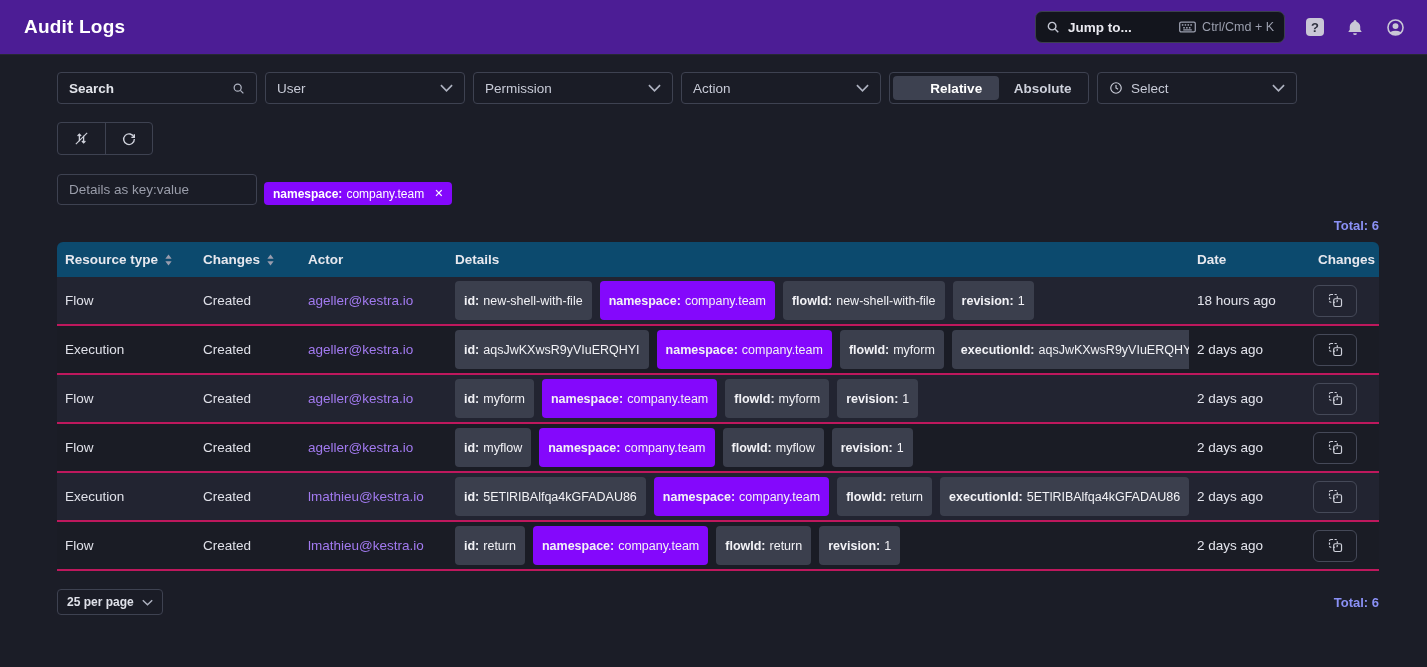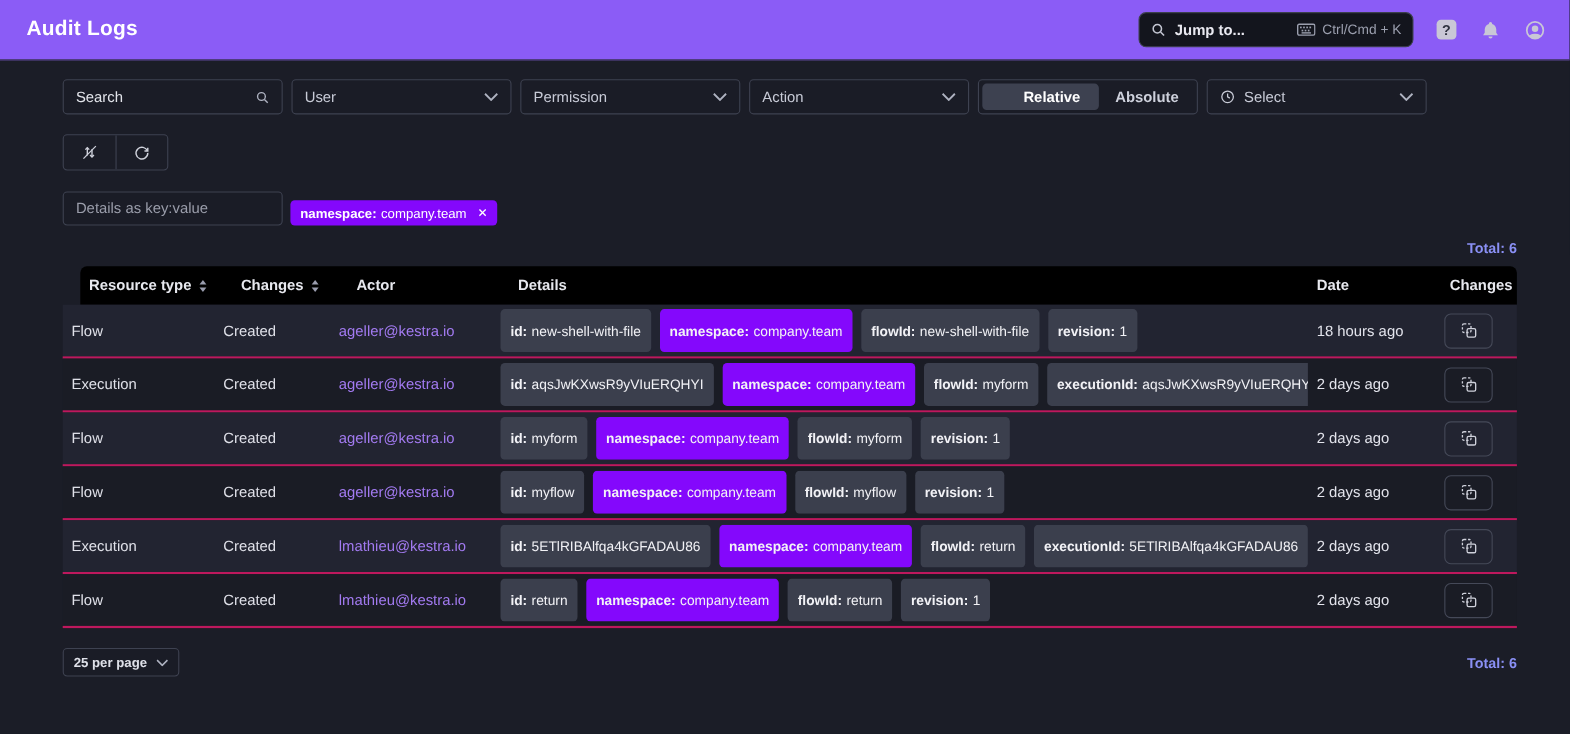--- a/index.html
+++ b/index.html
@@ -1,35 +1,35 @@
 <!DOCTYPE html>
 <html><head>
 <meta charset="utf-8">
 <style>
   * { margin:0; padding:0; box-sizing:border-box; }
   html,body { width:1427px; height:667px; background:#1b1d27; font-family:"Liberation Sans", sans-serif; overflow:hidden; }
 
   
-  .topbar { height:55px; background:#8b5cf6; display:flex; align-items:center; justify-content:space-between; padding:0 22px 0 24px; border-bottom:1px solid #262833; }
+  .topbar { height:55px; background:#4c1d95; display:flex; align-items:center; justify-content:space-between; padding:0 22px 0 24px; border-bottom:1px solid #262833; }
   .page-title { color:#ffffff; font-size:19px; font-weight:bold; letter-spacing:.2px; }
   .topbar-right { display:flex; align-items:center; gap:20px; }
   .jump-box { width:250px; height:32px; background:#13151d; border:1px solid #3c404d; border-radius:7px; display:flex; align-items:center; padding:0 10px; gap:8px; cursor:pointer; }
   .jump-text { color:#e9e9f0; font-size:13.5px; font-weight:bold; flex:0 0 auto; }
   .jump-spacer { flex:1; }
   .jump-shortcut { color:#9b9fae; font-size:12.5px; display:flex; align-items:center; gap:6px; }
   .tb-icon { width:20px; height:20px; display:flex; align-items:center; justify-content:center; cursor:pointer; }
   .help-badge { width:18px; height:18px; border-radius:4px; background:#c9c7d6; color:#2f3240; font-size:13px; font-weight:bold; display:flex; align-items:center; justify-content:center; }
 
   
   .content { padding:17px 48px 0 57px; }
 
   .filter-row { display:flex; gap:8px; }
   .f-box { height:32px; border:1px solid #3e4251; border-radius:4px; background:#1a1c26; display:flex; align-items:center; padding:0 11px; width:200px; }
   .f-box .grow { flex:1; }
-  .search-ph { color:#e2e4ea; font-size:13.5px; }
+  .search-ph { color:#e2e4ea; font-size:13.5px;font-weight:bold; }
   .dd-label { color:#c8cbd7; font-size:13.5px; }
   .chev { color:#a9adbc; }
 
   .toggle-group { height:32px; width:200px; border:1px solid #3e4251; border-radius:4px; background:#1a1c26; display:flex; align-items:center; padding:3px; gap:2px; }
   .toggle-btn { flex:1; height:100%; display:flex; align-items:center; justify-content:center; font-size:13.5px; border-radius:4px; cursor:pointer; }
   .toggle-btn.active { background:#3d4150; color:#ffffff; font-weight:bold;padding-left:21px; }
   .toggle-btn.inactive { color:#ced1dc; font-weight:bold; }
 
   .btn-row { margin-top:18px; display:flex; }
   .icon-btn-group { display:flex; border:1px solid #3e4251; border-radius:4px; overflow:hidden; }
@@ -41,21 +41,21 @@
   .details-ph { color:#9a9daa; font-size:13.5px; }
   .tag { height:23px; border-radius:4px; display:inline-flex; align-items:center; padding:0 9px; color:#ffffff; font-size:12px; gap:4px; }
   .tag b { font-weight:bold; }
   .tag .x { margin-left:6px; font-size:11px; cursor:pointer; }
 
   .total-line { margin-top:13px; text-align:right; font-size:13px; font-weight:bold; }
 
   
   .table { margin-top:9px; }
   .t-head, .t-row { display:grid; grid-template-columns:138px 105px 147px 1fr 100px 90px; align-items:center; }
-  .t-head { height:35px; background:#000000; border-radius:6px 6px 0 0;margin-left:16px; }
+  .t-head { height:35px; background:#0c4a6e; border-radius:6px 6px 0 0; }
   .t-head .th { color:#e7e8ee; font-size:13.5px; font-weight:bold; padding-left:8px; display:flex; align-items:center; gap:6px; }
   .t-head .th.right { justify-content:flex-end; padding-right:4px; }
   .t-row { height:49px; border-bottom:2px solid #be185d; }
   .t-row:nth-child(odd) { background:#222431; }
   .t-row:nth-child(even) { background:#1a1c25; }
   .cell { padding-left:8px; font-size:13.5px; color:#dfe0e8; }
   .cell.actor { color:#a27af0; cursor:pointer; }
   .cell.details { display:flex; gap:8px; align-items:center; overflow:hidden; }
   .cell.date { color:#e3e4ec; }
   .cell.changes-btn { display:flex; justify-content:flex-end; padding-right:22px; }

